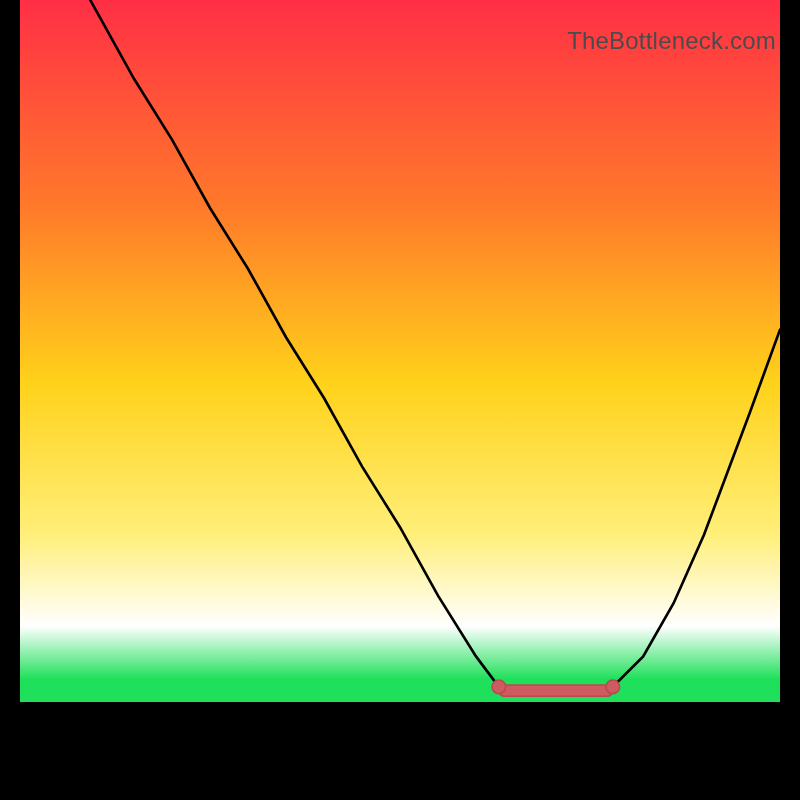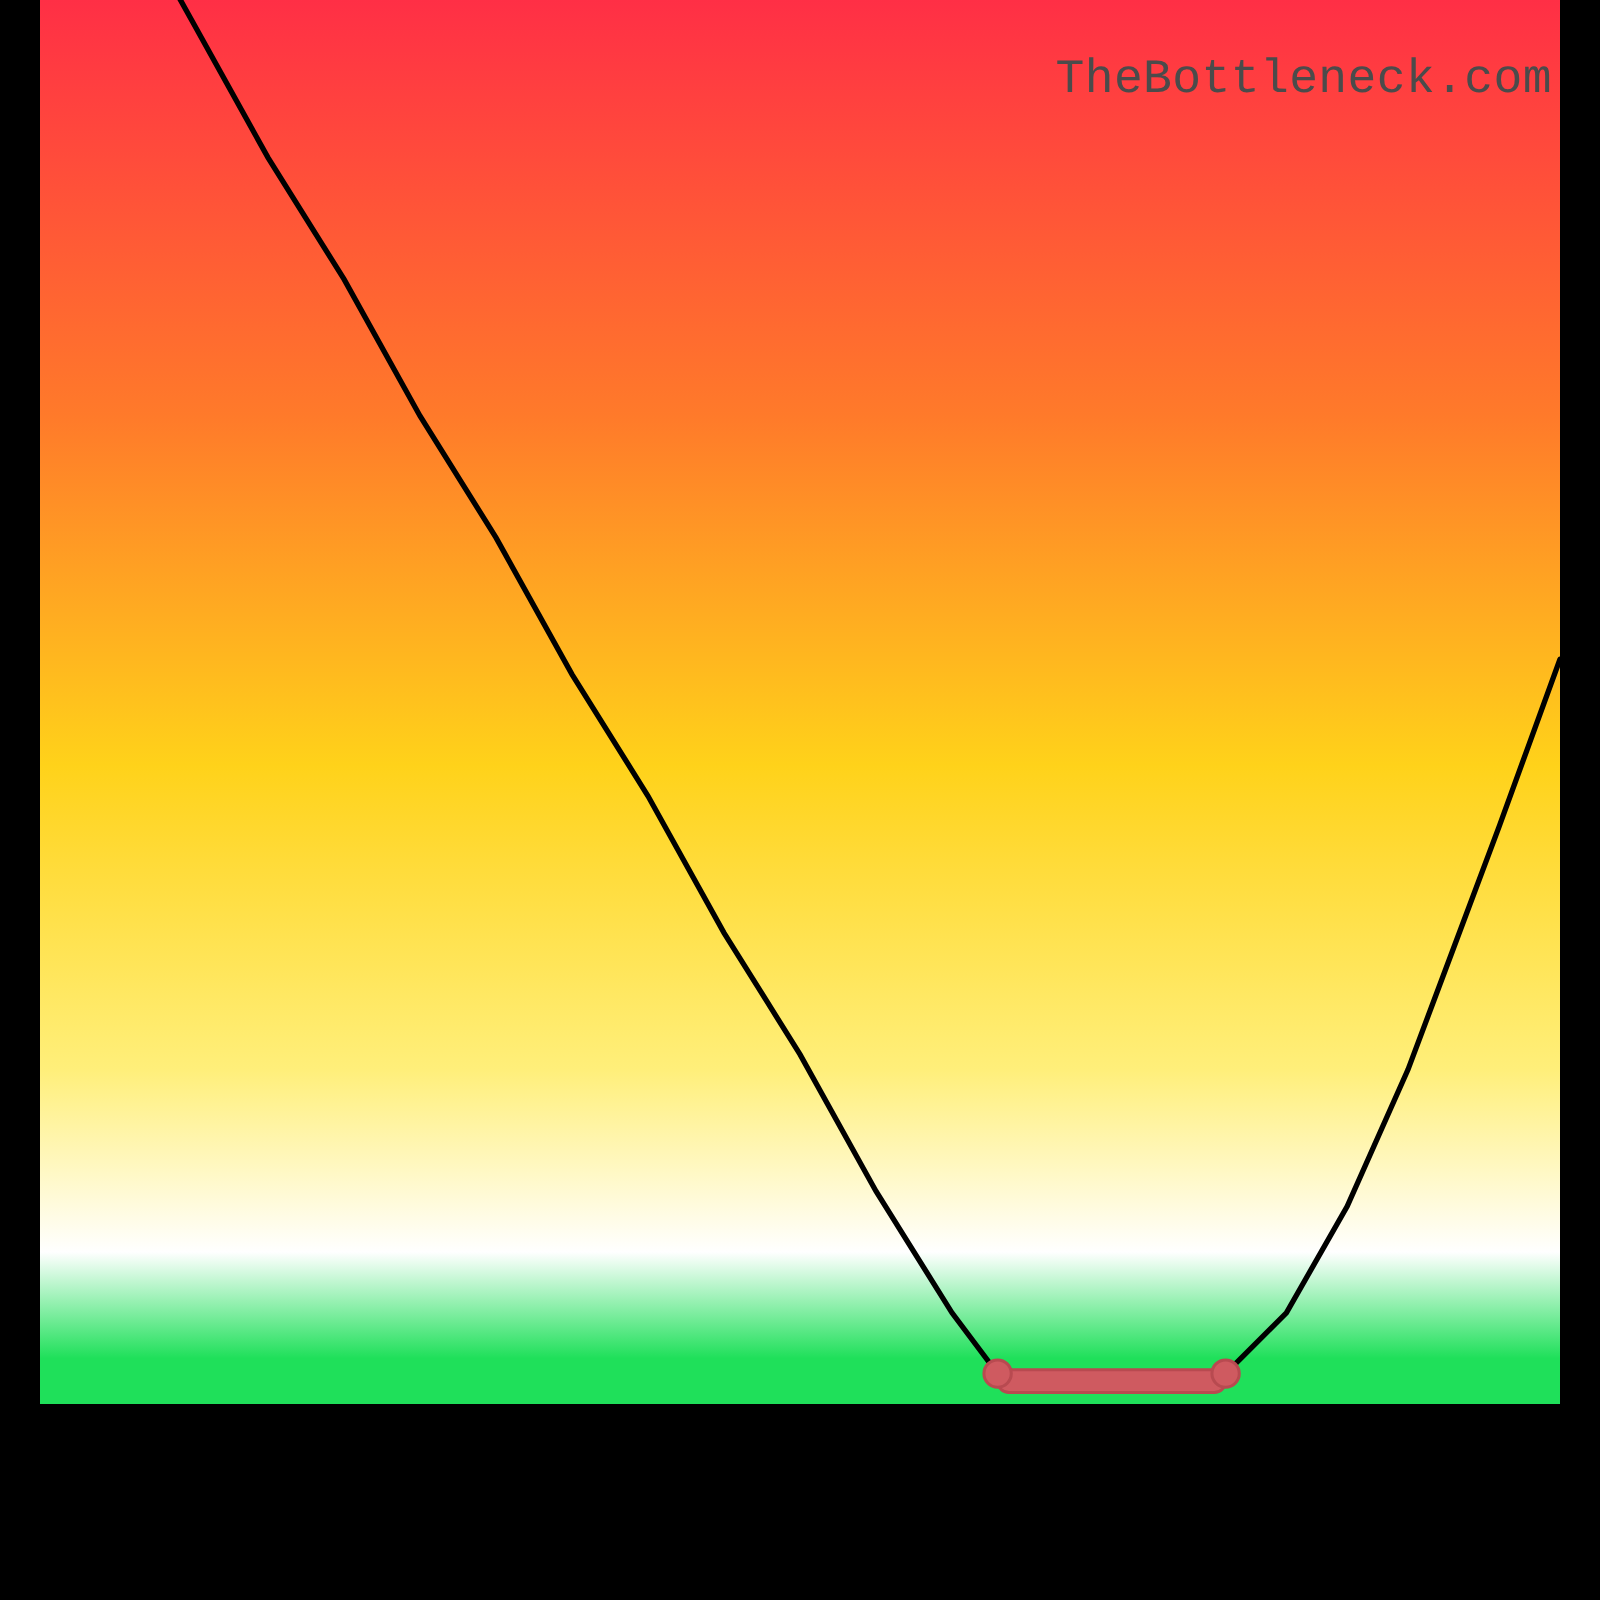--- a/index.html
+++ b/index.html
@@ -11,21 +11,20 @@
   font-family: Arial, Helvetica, sans-serif;
   overflow: hidden;
 }
 .chart-wrap {
   position: relative;
   width: 800px;
   height: 644px;
   display: flex;
   align-items: center;
   justify-content: center;
-  font-family: Liberation Mono, monospace;
 }
 .plot {
   position: relative;
   width: 760px;
   height: 760px;
   background: #000;
   border: 0;
 }
 .gradient {
   position: absolute;

